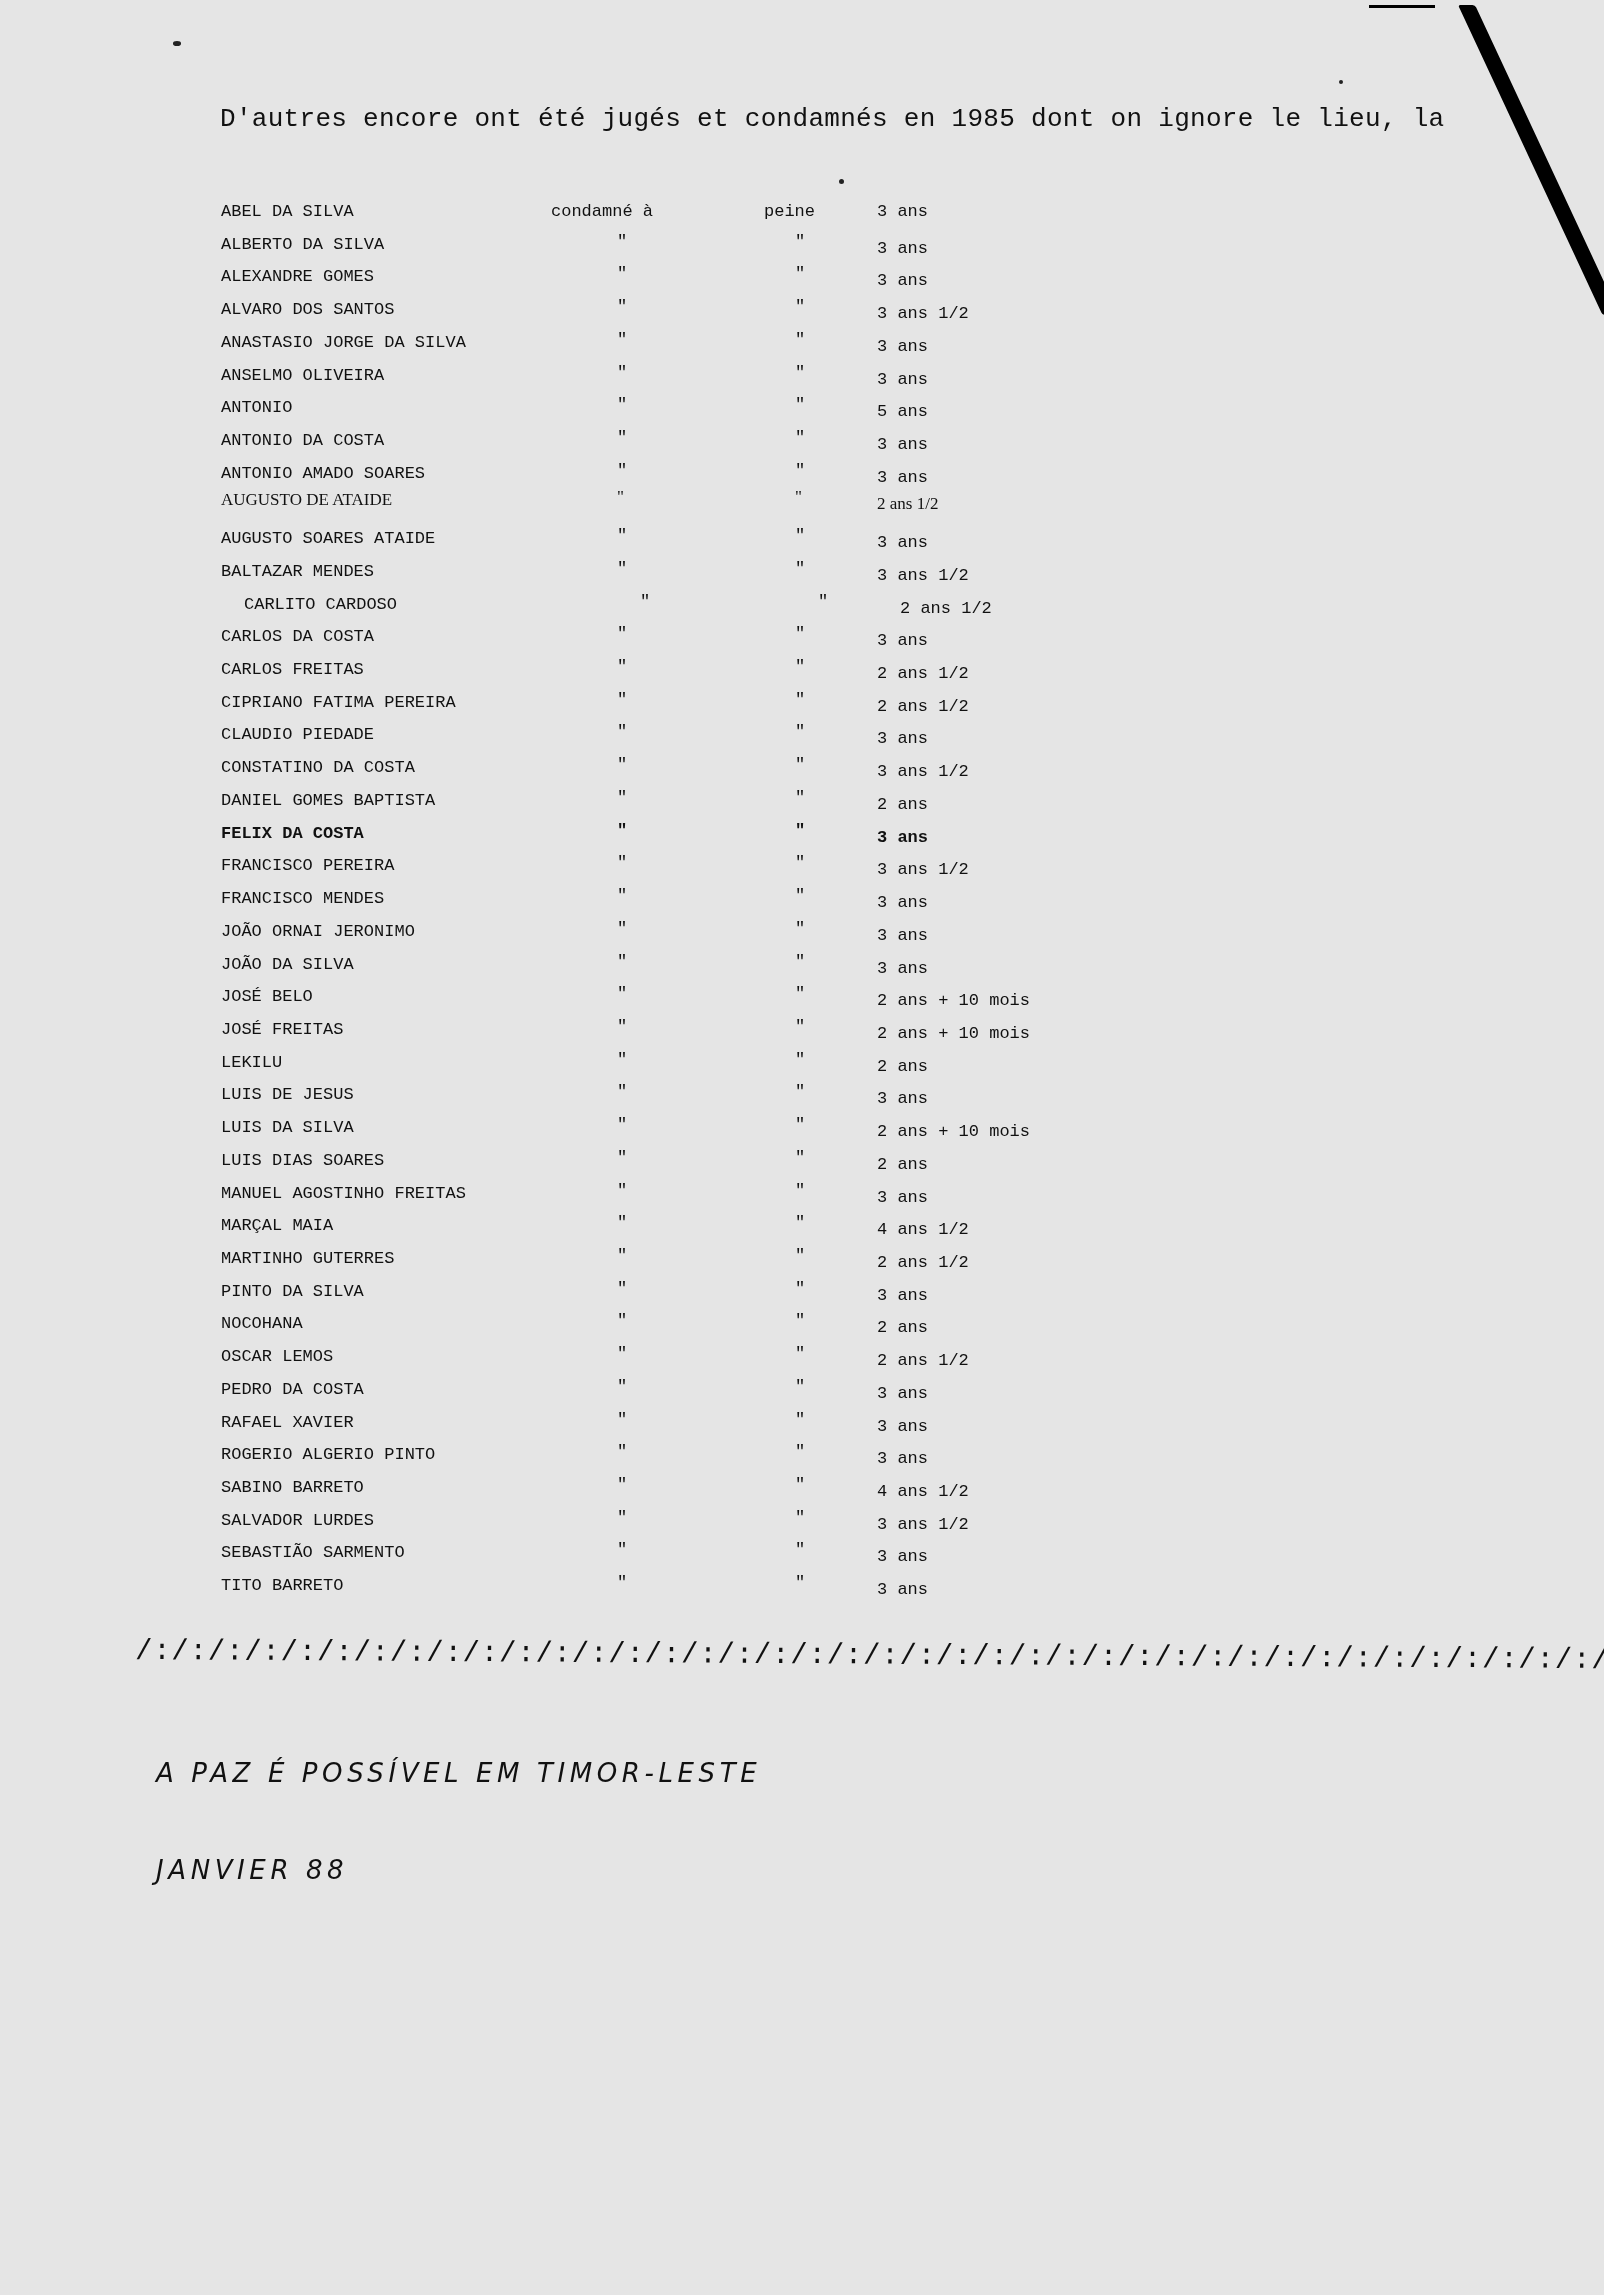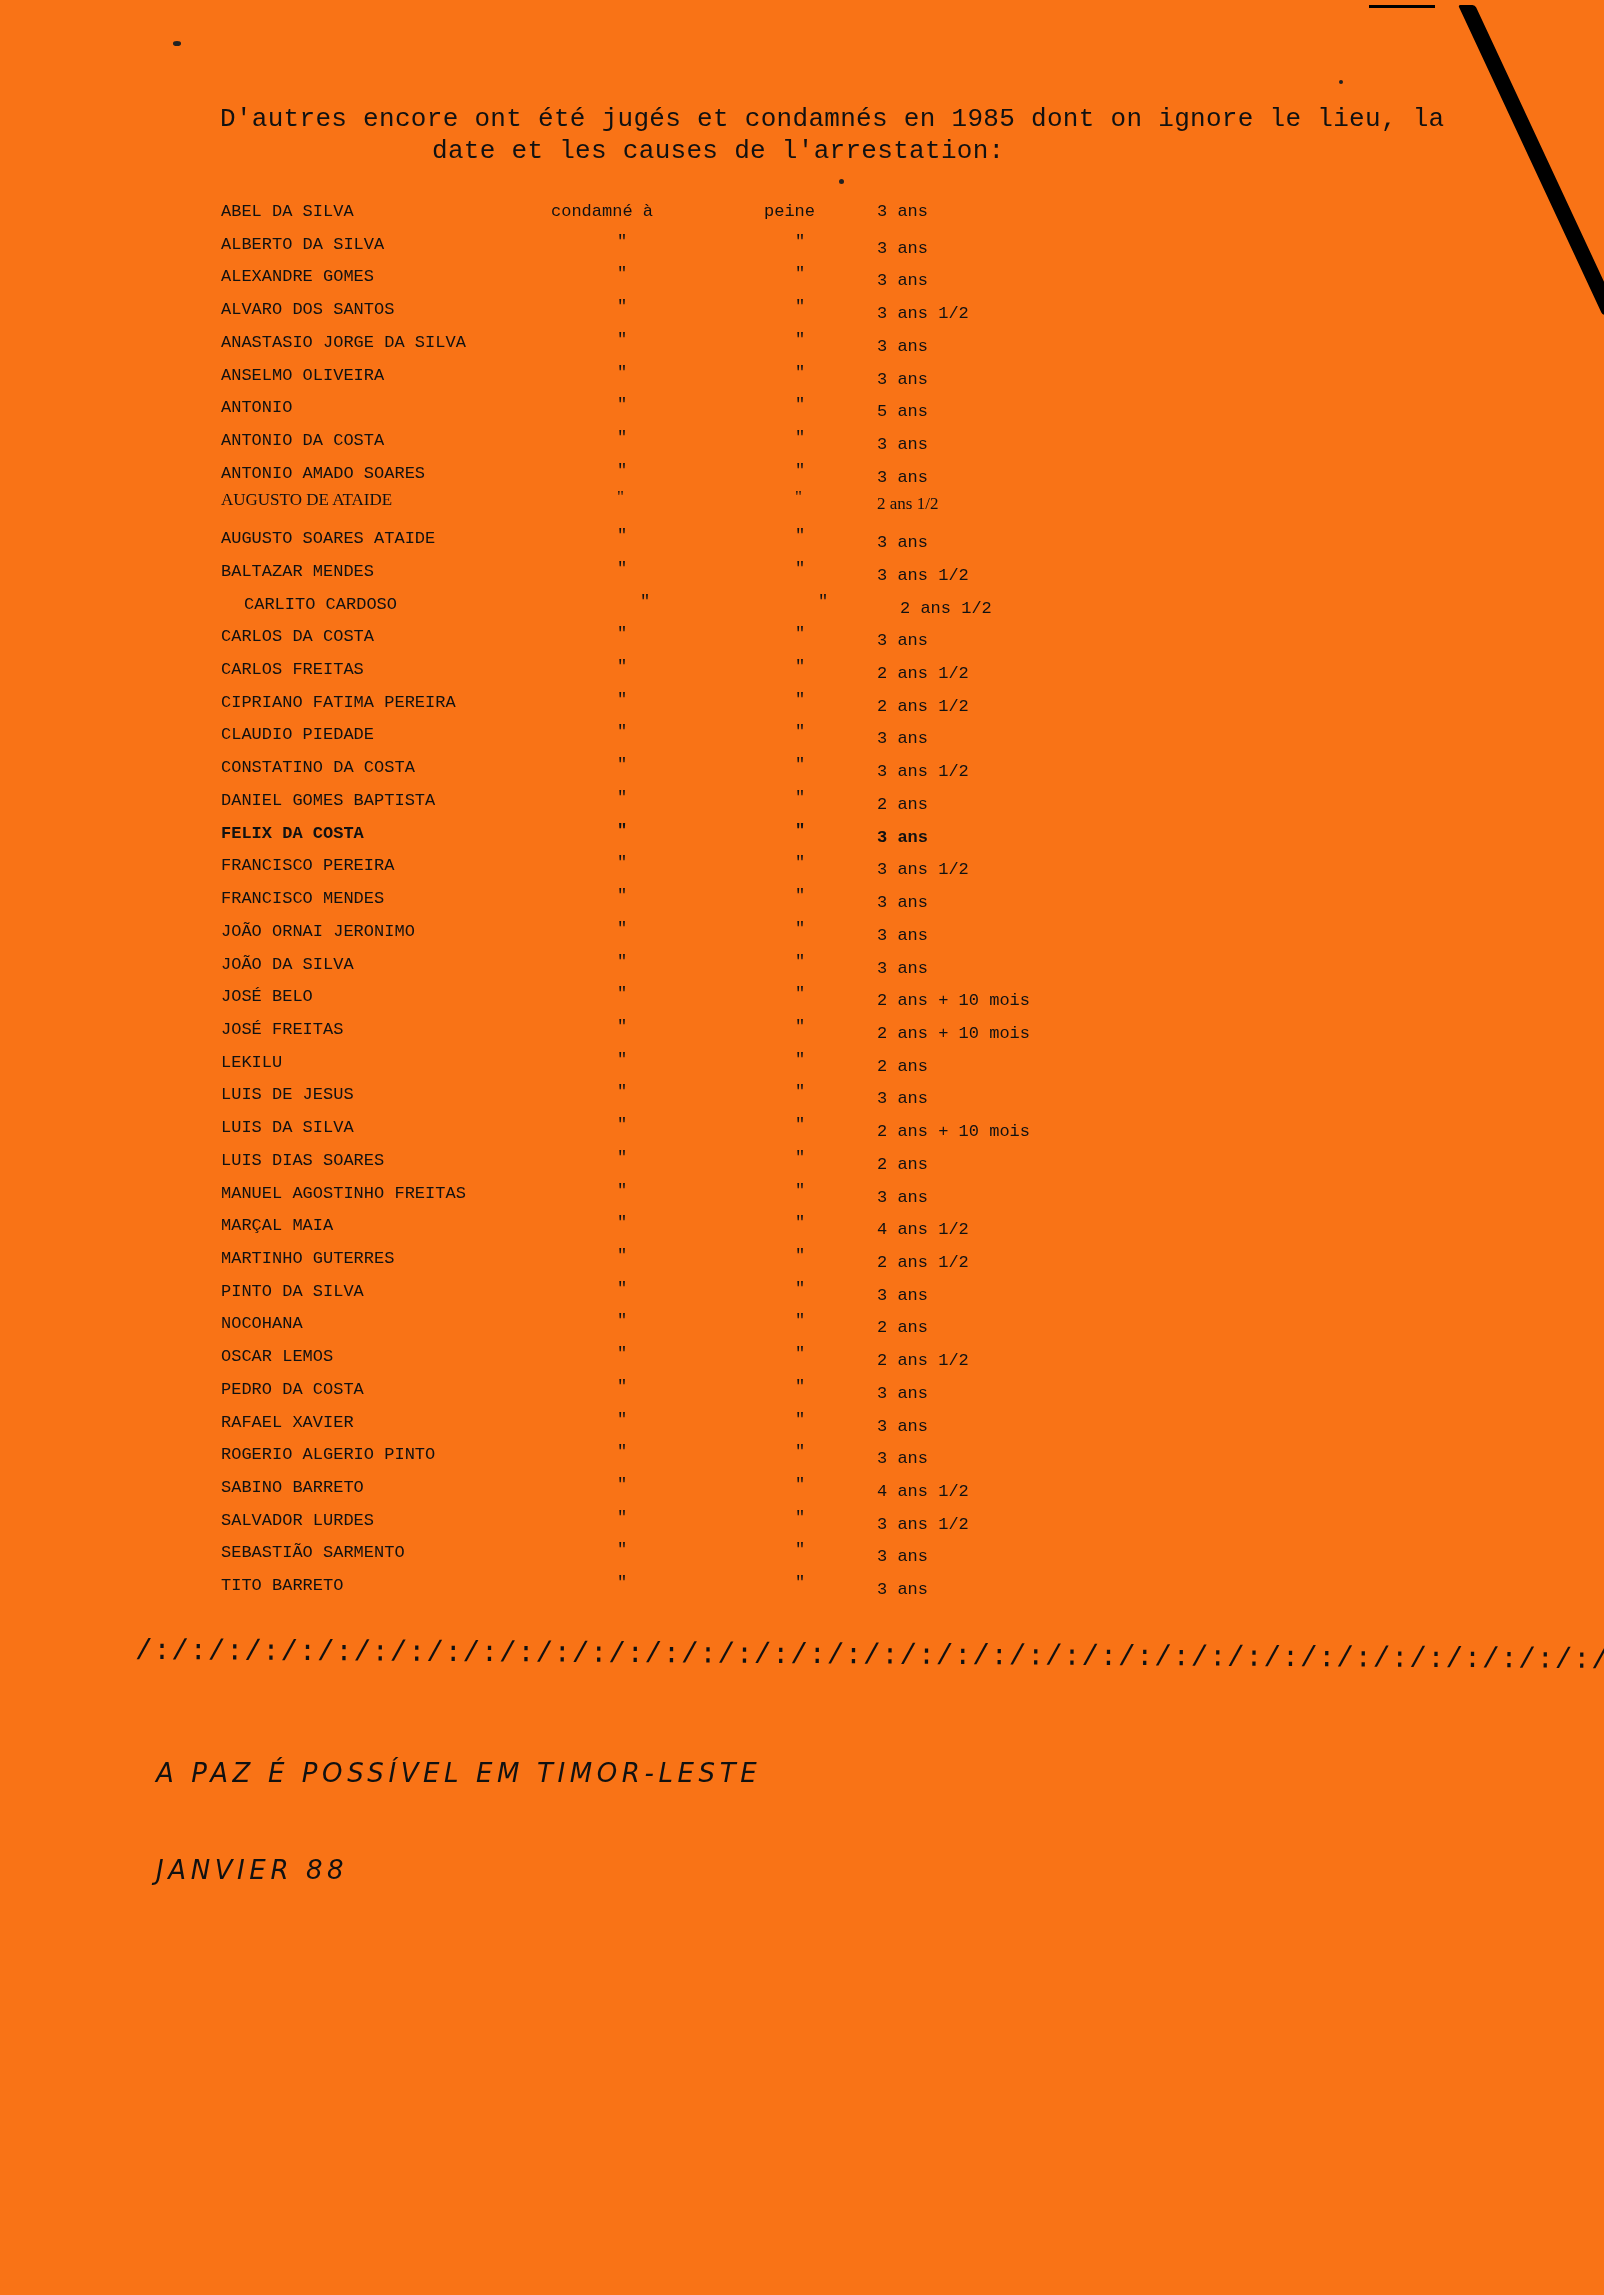--- a/index.html
+++ b/index.html
@@ -1,17 +1,17 @@
 <!DOCTYPE html>
 <html style="font-size:10.6px"><head>
 <meta charset="utf-8">
 <style>
   html, body { margin: 0; padding: 0; background: #ffffff; }
   body { width: 1604px; height: 2295px; position: relative; overflow: hidden; color: #111; }
-  .page { position: absolute; left: 0; top: 0; width: 1604px; height: 2295px; background: #f97316; }
+  .page { position: absolute; left: 0; top: 0; width: 1604px; height: 2295px; background: #e5e5e5; }
   .mono { font-family: "Liberation Mono", "DejaVu Sans Mono", monospace; }
   .intro { position: absolute; font-size: 26px; letter-spacing: 0.3px; white-space: pre; }
   .intro-1 { left: 220px; top: 104px; }
   .intro-2 { left: 432px; top: 136px; }
   .table { position: absolute; left: 221px; top: 202px; }
   .row { position: absolute; left: 0; height: 33px; width: 989px; font-size: 17px; white-space: pre; }
   .row .name { position: absolute; left: 0; top: 0; }
   .row .verdict { position: absolute; left: 330px; top: 0; }
   .row .peine { position: absolute; left: 543px; top: 0; }
   .row .ditto1 { position: absolute; left: 396px; top: -2.6px; }
@@ -28,21 +28,20 @@
 </style>
 </head>
 <body>
 
 <div class="page">
 
   <div class="top-rule"></div>
   <div class="slash-mark"></div>
 
   <div class="intro intro-1 mono">D'autres encore ont été jugés et condamnés en 1985 dont on ignore le lieu, la</div>
-  <div class="intro intro-2 mono">date et les causes de l'arrestation:</div>
 
   <div class="table mono" id="sentence-table">
     <div class="row header" style="top:0px">
       <span class="name">ABEL DA SILVA</span>
       <span class="verdict">condamné à</span>
       <span class="peine">peine</span>
       <span class="sentence">3 ans</span>
     </div>
   <div class="row" style="top: 33px;"><span class="name">ALBERTO DA SILVA</span><span class="ditto1">"</span><span class="ditto2">"</span><span class="sentence">3 ans</span></div>
       <div class="row" style="top: 65px;"><span class="name">ALEXANDRE GOMES</span><span class="ditto1">"</span><span class="ditto2">"</span><span class="sentence">3 ans</span></div>

